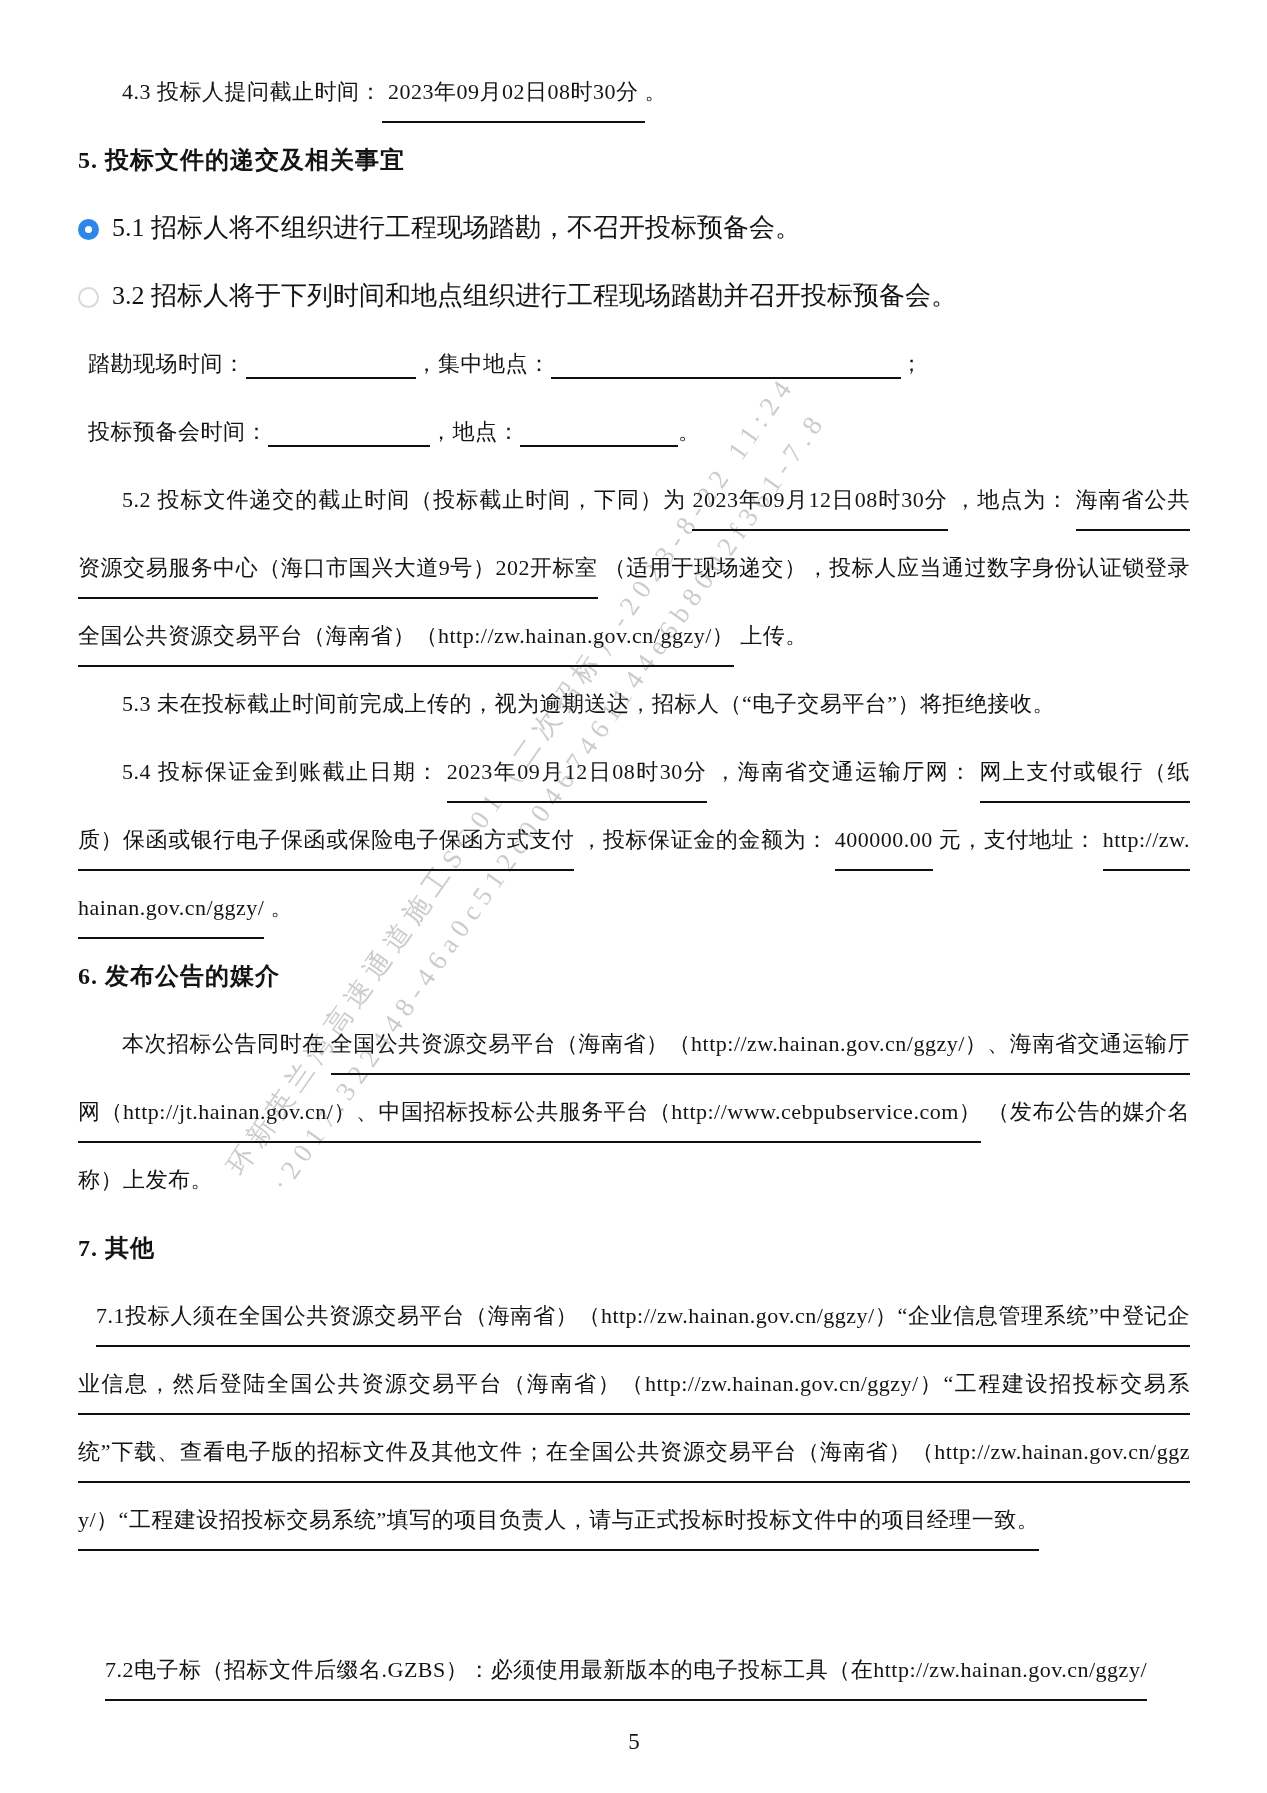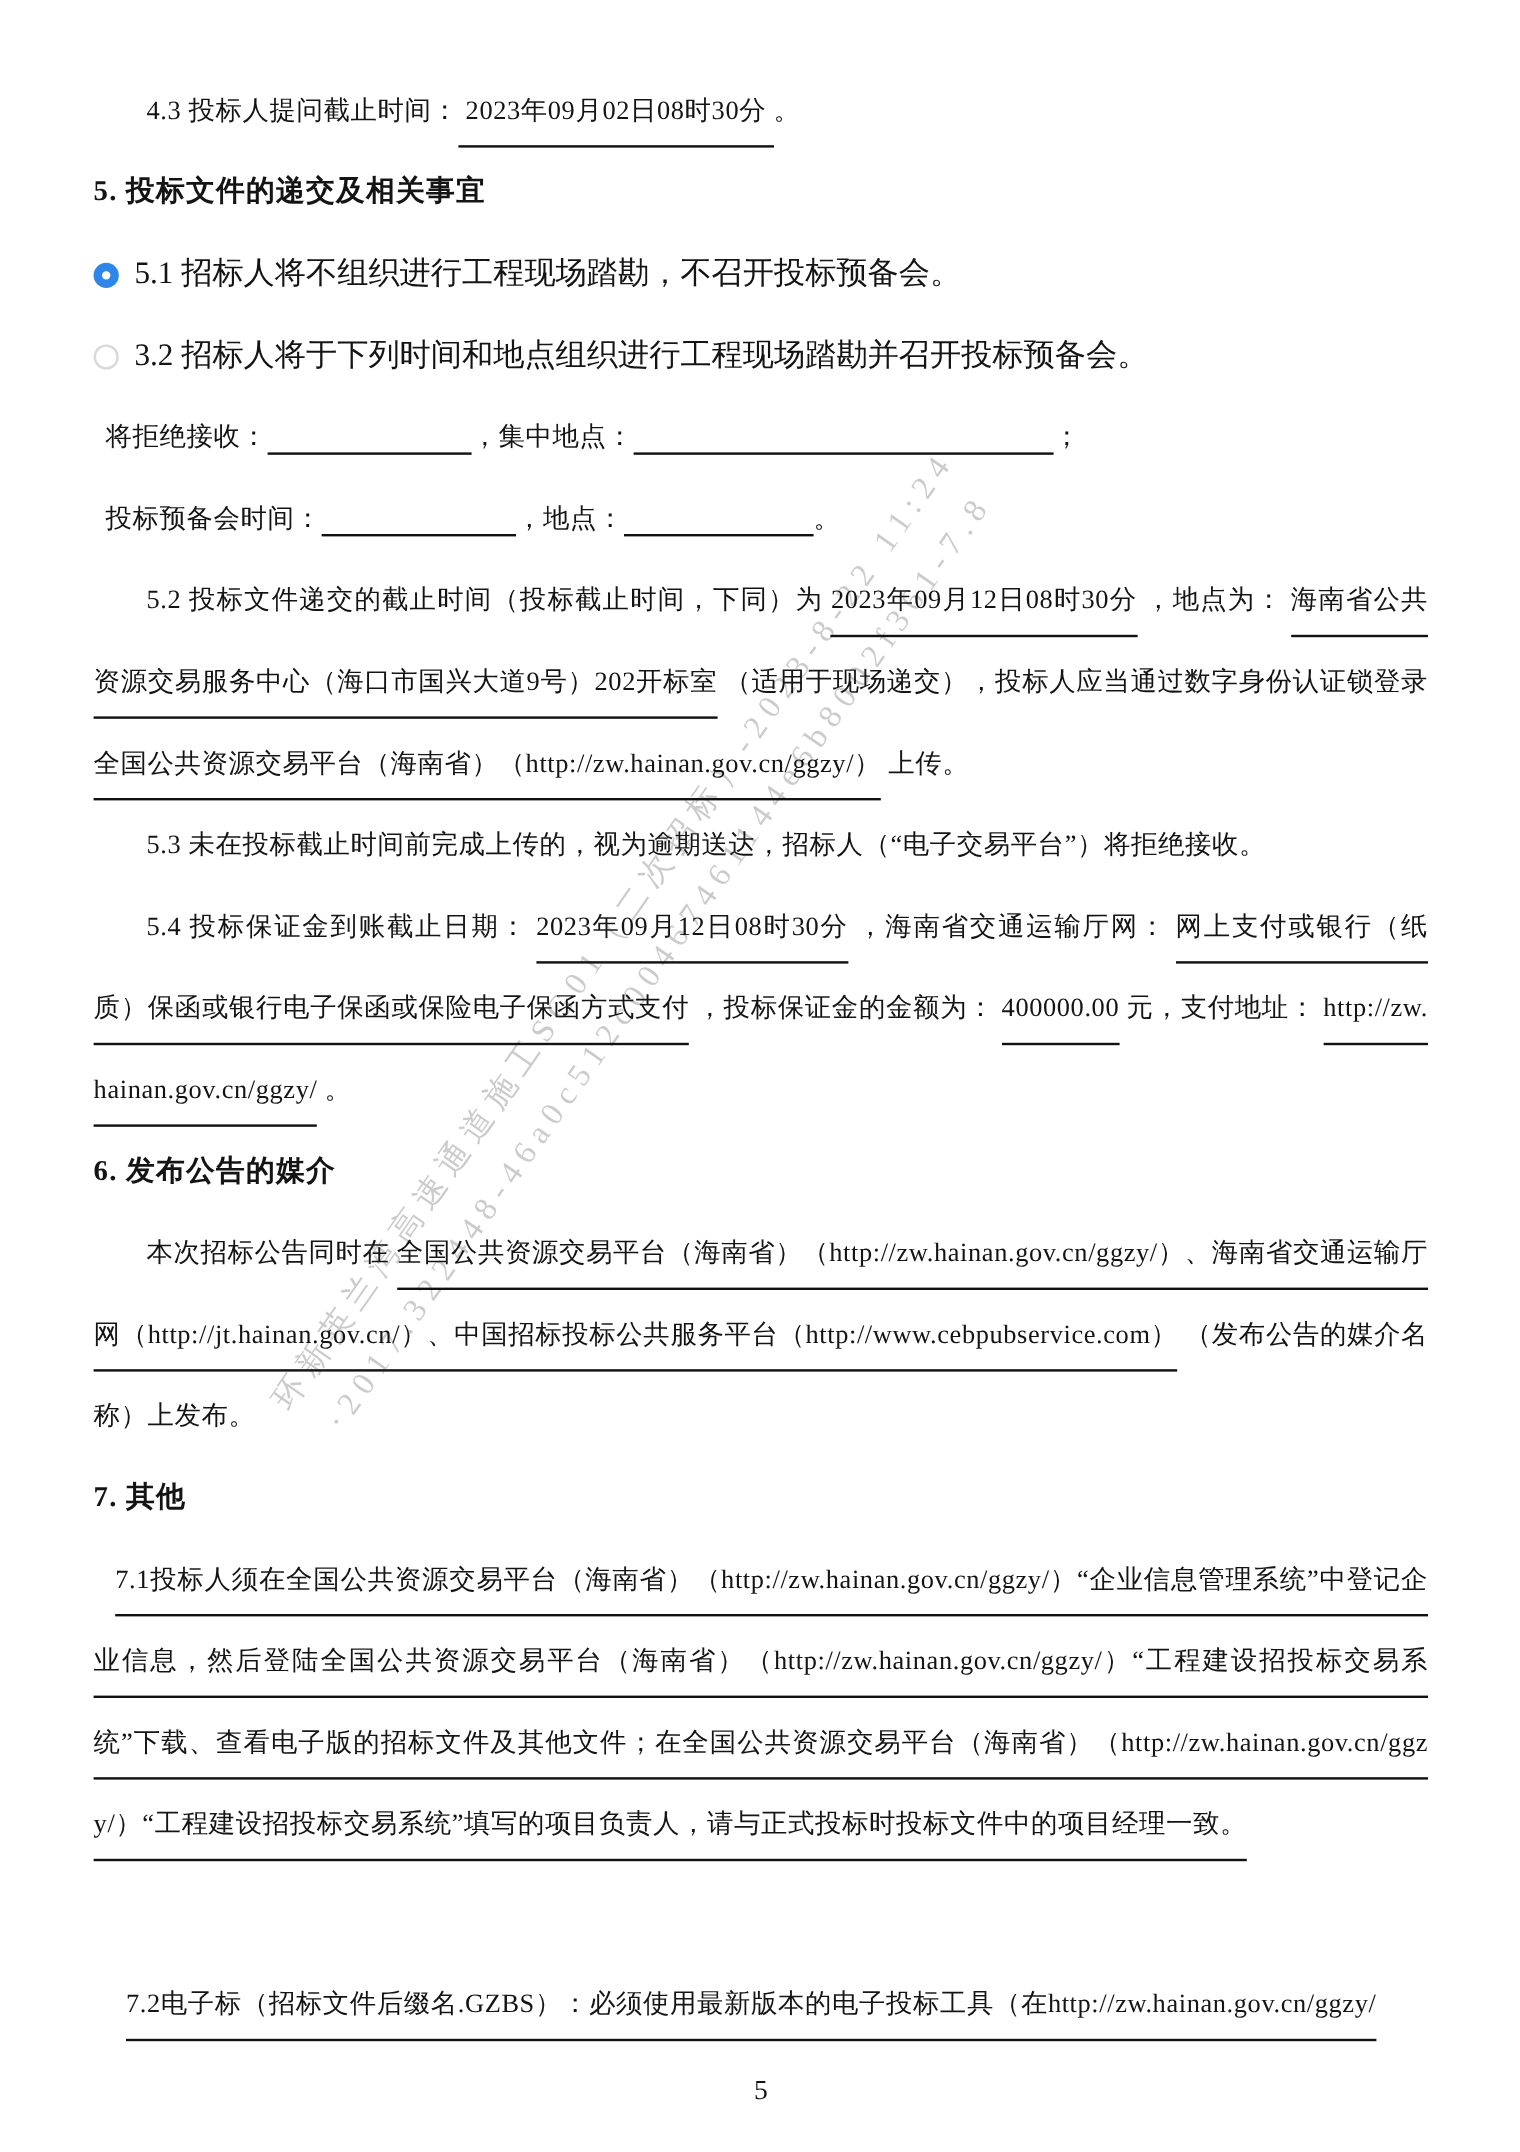--- a/index.html
+++ b/index.html
@@ -116,21 +116,21 @@
     <h2>5. 投标文件的递交及相关事宜</h2>
 
     <div class="option">
       <span class="radio checked"></span><span>5.1 招标人将不组织进行工程现场踏勘，不召开投标预备会。</span>
     </div>
 
     <div class="option">
       <span class="radio"></span><span>3.2 招标人将于下列时间和地点组织进行工程现场踏勘并召开投标预备会。</span>
     </div>
 
-    <p class="body indent-xs l1"><span>将拒绝接收：</span><span class="u blank" style="width: 170px;"></span><span>，集中地点：</span><span class="u blank" style="width: 350px;"></span><span>；</span></p>
+    <p class="body indent-xs l1"><span>踏勘现场时间：</span><span class="u blank" style="width: 170px;"></span><span>，集中地点：</span><span class="u blank" style="width: 350px;"></span><span>；</span></p>
 
     <p class="body indent-xs l1"><span>投标预备会时间：</span><span class="u blank" style="width: 162px;"></span><span>，地点：</span><span class="u blank" style="width: 158px;"></span><span>。</span></p>
 
     <p class="body indent1 just l3"><span>5.2 投标文件递交的截止时间（投标截止时间，下同）为 </span><span class="u">2023年09月12日08时30分</span><span> ，地点为： </span><span class="u">海南省公共资源交易服务中心（海口市国兴大道9号）202开标室</span><span> （适用于现场递交），投标人应当通过数字身份认证锁登录 </span><span class="u">全国公共资源交易平台（海南省）（http://zw.hainan.gov.cn/ggzy/）</span><span> 上传。</span></p>
 
     <p class="body indent1 l1"><span>5.3 未在投标截止时间前完成上传的，视为逾期送达，招标人（“电子交易平台”）将拒绝接收。</span></p>
 
     <p class="body indent1 just l3"><span>5.4 投标保证金到账截止日期： </span><span class="u">2023年09月12日08时30分</span><span> ，海南省交通运输厅网： </span><span class="u">网上支付或银行（纸质）保函或银行电子保函或保险电子保函方式支付</span><span> ，投标保证金的金额为： </span><span class="u">400000.00</span><span> 元，支付地址： </span><span class="u">http://zw.hainan.gov.cn/ggzy/</span><span> 。</span></p>
 
     <h2>6. 发布公告的媒介</h2>

